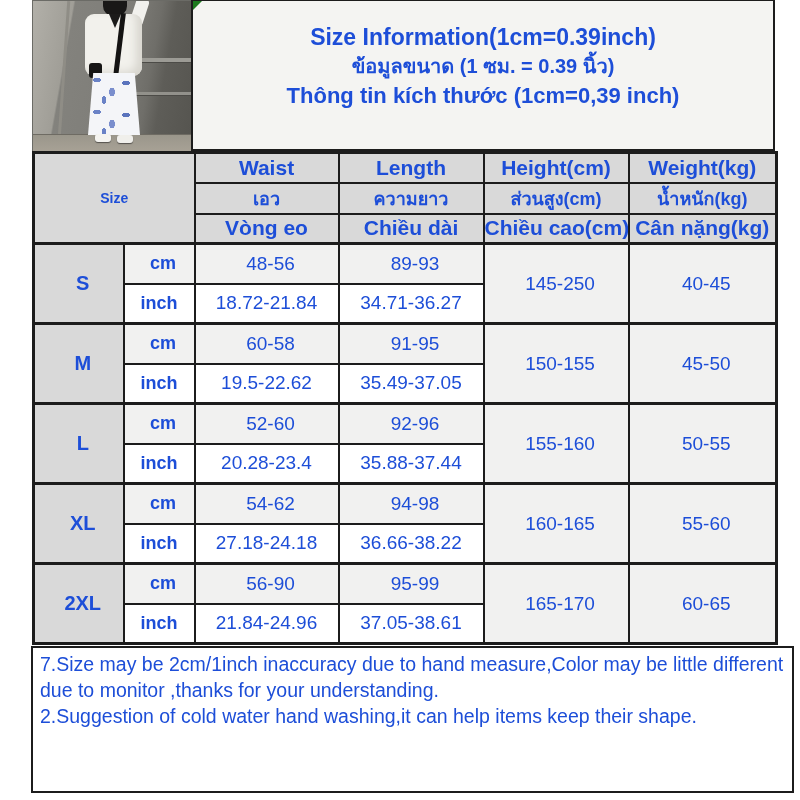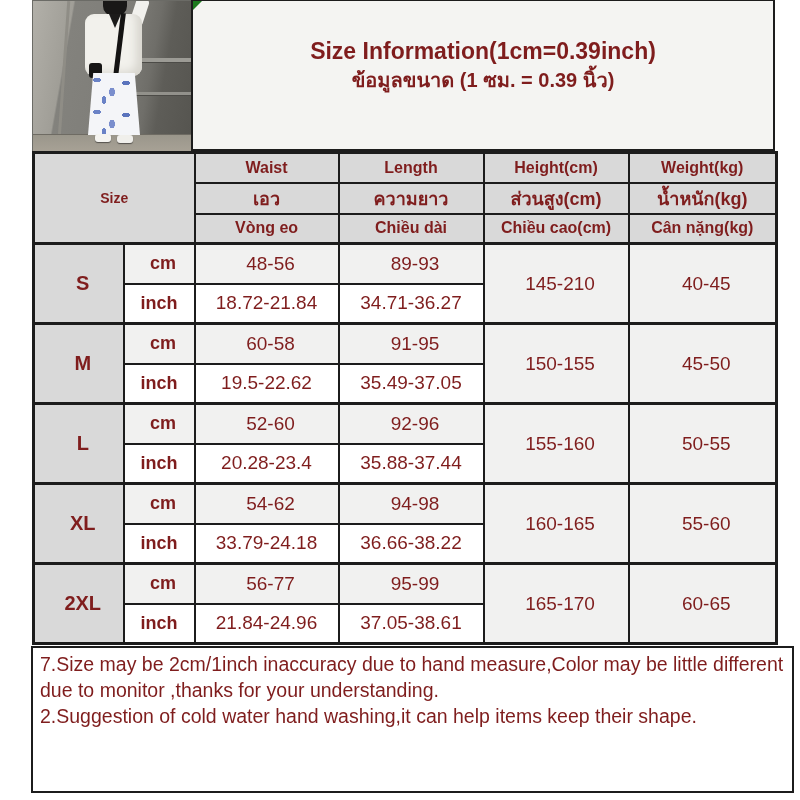--- a/index.html
+++ b/index.html
@@ -1,17 +1,17 @@
 <!DOCTYPE html>
 <html><head>
 <meta charset="utf-8">
 <style>
   html,body{margin:0;padding:0;background:#fff;}
   #page{position:relative;width:800px;height:800px;background:#ffffff;
-        font-family:"Liberation Sans",sans-serif;color:#7f1d1d;overflow:hidden;}
+        font-family:"Liberation Sans",sans-serif;color:#1d4ed8;overflow:hidden;}
 
   
   .photo{position:absolute;left:32px;top:0;width:159px;height:151px;
          border:1px solid #6b6b66;overflow:hidden;
          background:linear-gradient(100deg,#b2b0a9 0%,#a09e97 22%,#83827d 23%,#7e7d78 55%,#6f6e69 70%,#5e5d58 78%,#55544f 100%);}
   .photo .pipe1{position:absolute;left:58%;top:38%;width:42%;height:4px;background:#9c9b95;box-shadow:0 1px 0 #4c4b47;}
   .photo .pipe2{position:absolute;left:60%;top:60%;width:40%;height:3px;background:#92918b;box-shadow:0 1px 0 #4c4b47;}
   .photo .doorline{position:absolute;left:18%;top:0;width:3px;height:100%;background:#8f8d86;transform:rotate(4deg);}
   .photo .floor{position:absolute;left:0;bottom:0;width:100%;height:17px;
          background:linear-gradient(#9a968b,#a8a296);border-top:1px solid #6e6b63;}
@@ -43,21 +43,21 @@
   .t-th{font-size:20px;font-weight:bold;line-height:29px;}
   .t-vi{font-size:22px;font-weight:bold;line-height:29px;}
 
   
   table.size-table{position:absolute;left:32px;top:151px;width:743px;
          border-collapse:collapse;table-layout:fixed;border:3px solid #1c1c1c;}
   .size-table th,.size-table td{border:2px solid #1c1c1c;text-align:center;vertical-align:middle;
          padding:0;overflow:hidden;white-space:nowrap;}
   .size-table thead tr{height:30px;}
   .size-table tbody tr{height:40px;}
-  .size-table th{background:#d9d9d9;font-weight:bold;font-size:16px;}
+  .size-table th{background:#d9d9d9;font-weight:bold;font-size:21px;}
   .size-table .th-th{font-size:18px;}
   .size-table .size-hd{font-size:14px;}
   .size-cell{background:#d9d9d9;font-weight:bold;font-size:20px;}
   .unit-cell{font-weight:bold;font-size:18px;}
   .val{font-size:19px;}
   .shade{background:#f1f1f0;}
   .inch-bg{background:#ffffff;}
   tr.group-top td{border-top:3px solid #1c1c1c;padding-left:8px;}
 
   
@@ -83,20 +83,21 @@
     <div class="bag"></div>
     <div class="pants"></div>
     <div class="shoe1"></div>
     <div class="shoe2"></div>
   </div>
 
   <div class="title-cell">
     <div class="title-corner"></div>
     <div class="t-en">Size Information(1cm=0.39inch)</div>
     <div class="t-th">ข้อมูลขนาด (1 ซม. = 0.39 นิ้ว)</div>
+    <div class="t-vi">Thông tin kích thước (1cm=0,39 inch)</div>
   </div>
 
   <table class="size-table">
     <colgroup>
         <col style="width:90px">
         <col style="width:71px">
         <col style="width:144px">
         <col style="width:145px">
         <col style="width:145px">
         <col style="width:148px">
@@ -122,21 +123,21 @@
         <th>Cân nặng(kg)</th>
       </tr>
     </thead>
     <tbody>
 
       <tr class="group-top">
         <td class="size-cell" rowspan="2">S</td>
         <td class="unit-cell shade">cm</td>
         <td class="val shade">48-56</td>
         <td class="val shade">89-93</td>
-        <td class="val shade" rowspan="2">145-210</td>
+        <td class="val shade" rowspan="2">145-250</td>
         <td class="val shade" rowspan="2">40-45</td>
       </tr>
       <tr>
         <td class="unit-cell inch-bg">inch</td>
         <td class="val inch-bg">18.72-21.84</td>
         <td class="val inch-bg">34.71-36.27</td>
       </tr>
 
       <tr class="group-top">
         <td class="size-cell" rowspan="2">M</td>
@@ -169,28 +170,28 @@
       <tr class="group-top">
         <td class="size-cell" rowspan="2">XL</td>
         <td class="unit-cell shade">cm</td>
         <td class="val shade">54-62</td>
         <td class="val shade">94-98</td>
         <td class="val shade" rowspan="2">160-165</td>
         <td class="val shade" rowspan="2">55-60</td>
       </tr>
       <tr>
         <td class="unit-cell inch-bg">inch</td>
-        <td class="val inch-bg">33.79-24.18</td>
+        <td class="val inch-bg">27.18-24.18</td>
         <td class="val inch-bg">36.66-38.22</td>
       </tr>
 
       <tr class="group-top">
         <td class="size-cell" rowspan="2">2XL</td>
         <td class="unit-cell shade">cm</td>
-        <td class="val shade">56-77</td>
+        <td class="val shade">56-90</td>
         <td class="val shade">95-99</td>
         <td class="val shade" rowspan="2">165-170</td>
         <td class="val shade" rowspan="2">60-65</td>
       </tr>
       <tr>
         <td class="unit-cell inch-bg">inch</td>
         <td class="val inch-bg">21.84-24.96</td>
         <td class="val inch-bg">37.05-38.61</td>
       </tr>
     </tbody>

